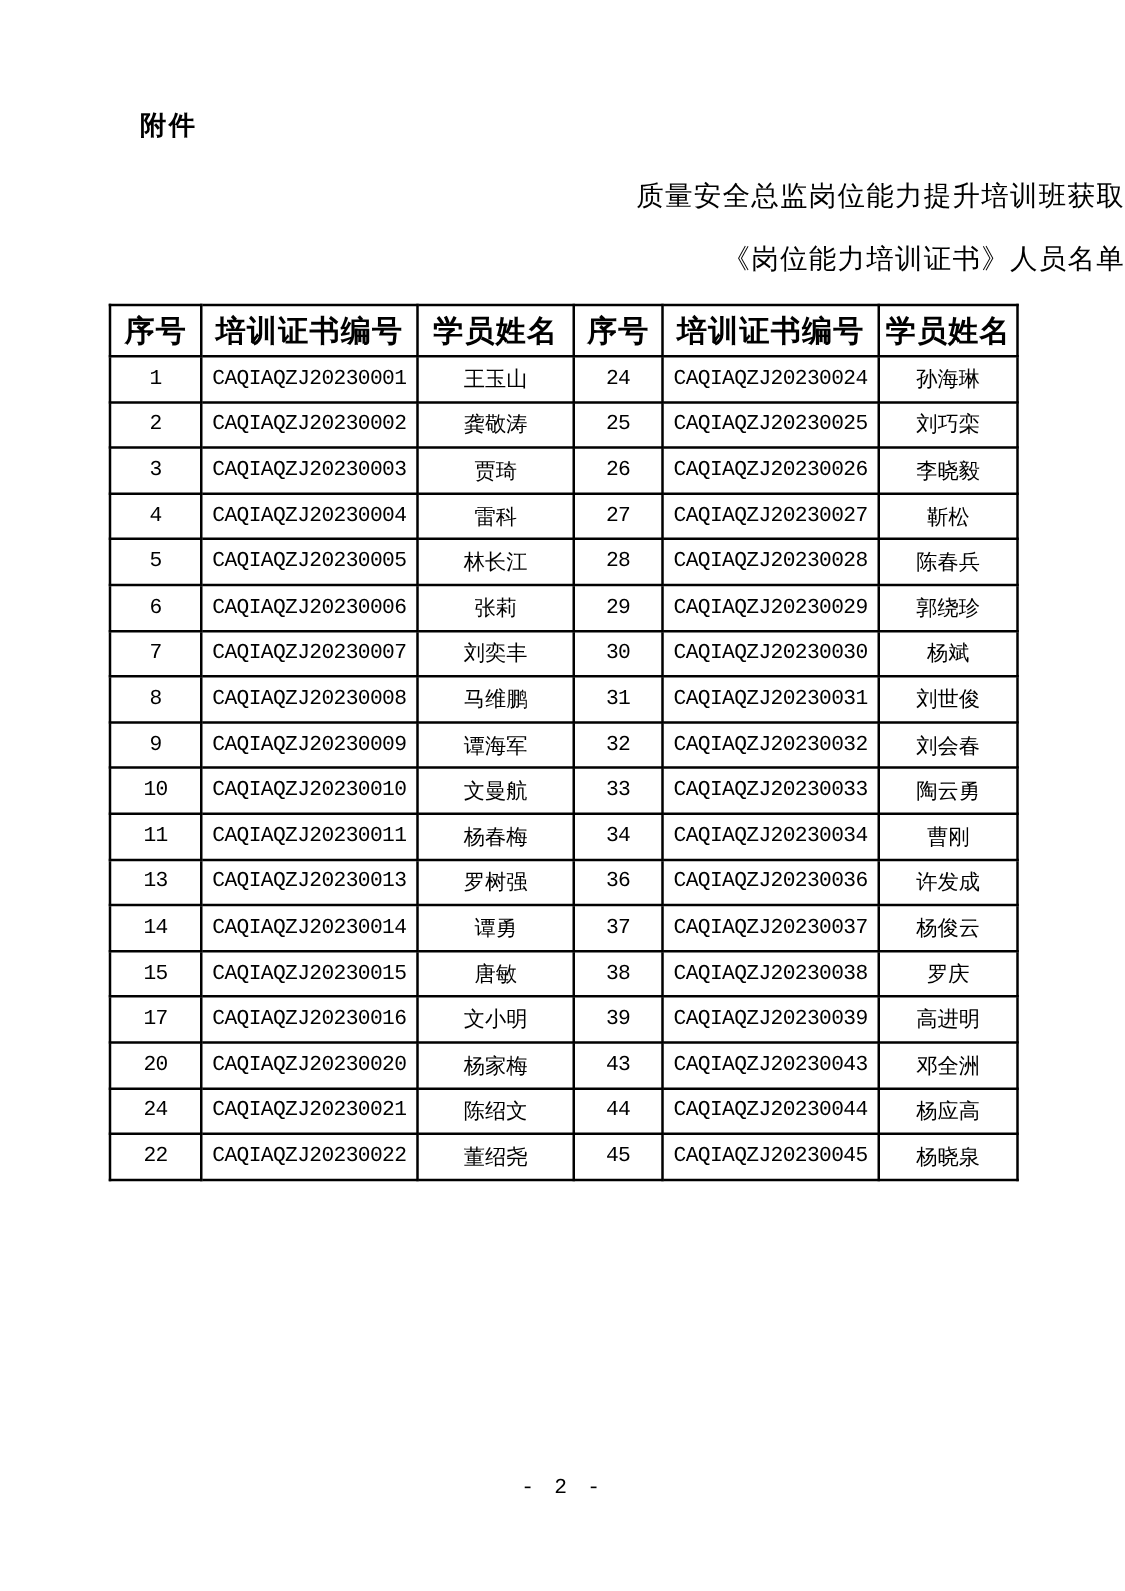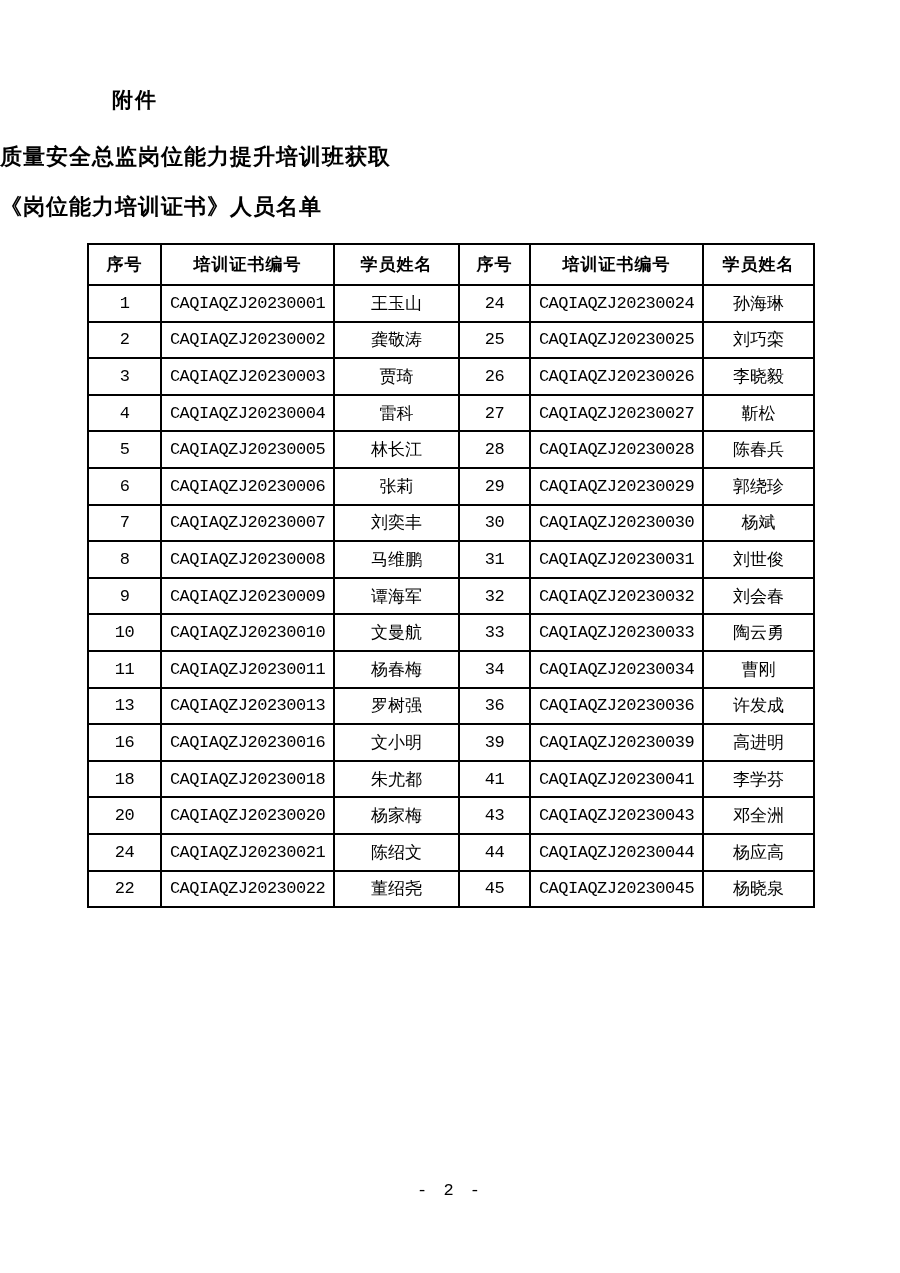--- a/index.html
+++ b/index.html
@@ -22,23 +22,23 @@
     top: 86px;
     font-size: 21px;
     font-weight: bold;
     letter-spacing: 2px;
     font-family: Liberation Mono, monospace;
   }
   .doc-title {
     position: absolute;
     left: 0;
     width: 900px;
-    text-align: left;
+    text-align: right;
     font-size: 22px;
-    font-weight: bold;
+    font-weight: normal;
     letter-spacing: 1px;
   }
   .doc-title.line1 { top: 142px; }
   .doc-title.line2 { top: 192px; }
 
   table.roster {
     position: absolute;
     left: 87px;
     top: 243px;
     width: 726px;
@@ -48,21 +48,21 @@
   table.roster th, table.roster td {
     border: 2px solid #000000;
     text-align: center;
     vertical-align: middle;
     padding: 0;
     overflow: hidden;
     white-space: nowrap;
   }
   table.roster thead th {
     height: 39px;
-    font-size: 17px;
+    font-size: 24px;
     font-weight: bold;
     font-family: "Liberation Serif", "DejaVu Serif", serif;
     letter-spacing: 1px;
     margin-left: 40px;
   }
   table.roster tbody td {
     height: 34.6px;
     font-size: 17px;
   }
   td.col-serial, td.col-cert {
@@ -206,34 +206,42 @@
         </tr>
         <tr>
           <td class="col-serial">13</td>
           <td class="col-cert">CAQIAQZJ20230013</td>
           <td class="col-name">罗树强</td>
           <td class="col-serial">36</td>
           <td class="col-cert">CAQIAQZJ20230036</td>
           <td class="col-name">许发成</td>
         </tr>
         <tr>
-          <td class="col-serial">16</td>
+          <td class="col-serial">14</td>
+          <td class="col-cert">CAQIAQZJ20230014</td>
+          <td class="col-name">谭勇</td>
+          <td class="col-serial">37</td>
+          <td class="col-cert">CAQIAQZJ20230037</td>
+          <td class="col-name">杨俊云</td>
+        </tr>
+        <tr>
+          <td class="col-serial">15</td>
+          <td class="col-cert">CAQIAQZJ20230015</td>
+          <td class="col-name">唐敏</td>
+          <td class="col-serial">38</td>
+          <td class="col-cert">CAQIAQZJ20230038</td>
+          <td class="col-name">罗庆</td>
+        </tr>
+        <tr>
+          <td class="col-serial">17</td>
           <td class="col-cert">CAQIAQZJ20230016</td>
           <td class="col-name">文小明</td>
           <td class="col-serial">39</td>
           <td class="col-cert">CAQIAQZJ20230039</td>
           <td class="col-name">高进明</td>
-        </tr>
-        <tr>
-          <td class="col-serial">18</td>
-          <td class="col-cert">CAQIAQZJ20230018</td>
-          <td class="col-name">朱尤都</td>
-          <td class="col-serial">41</td>
-          <td class="col-cert">CAQIAQZJ20230041</td>
-          <td class="col-name">李学芬</td>
         </tr>
         <tr>
           <td class="col-serial">20</td>
           <td class="col-cert">CAQIAQZJ20230020</td>
           <td class="col-name">杨家梅</td>
           <td class="col-serial">43</td>
           <td class="col-cert">CAQIAQZJ20230043</td>
           <td class="col-name">邓全洲</td>
         </tr>
         <tr>

